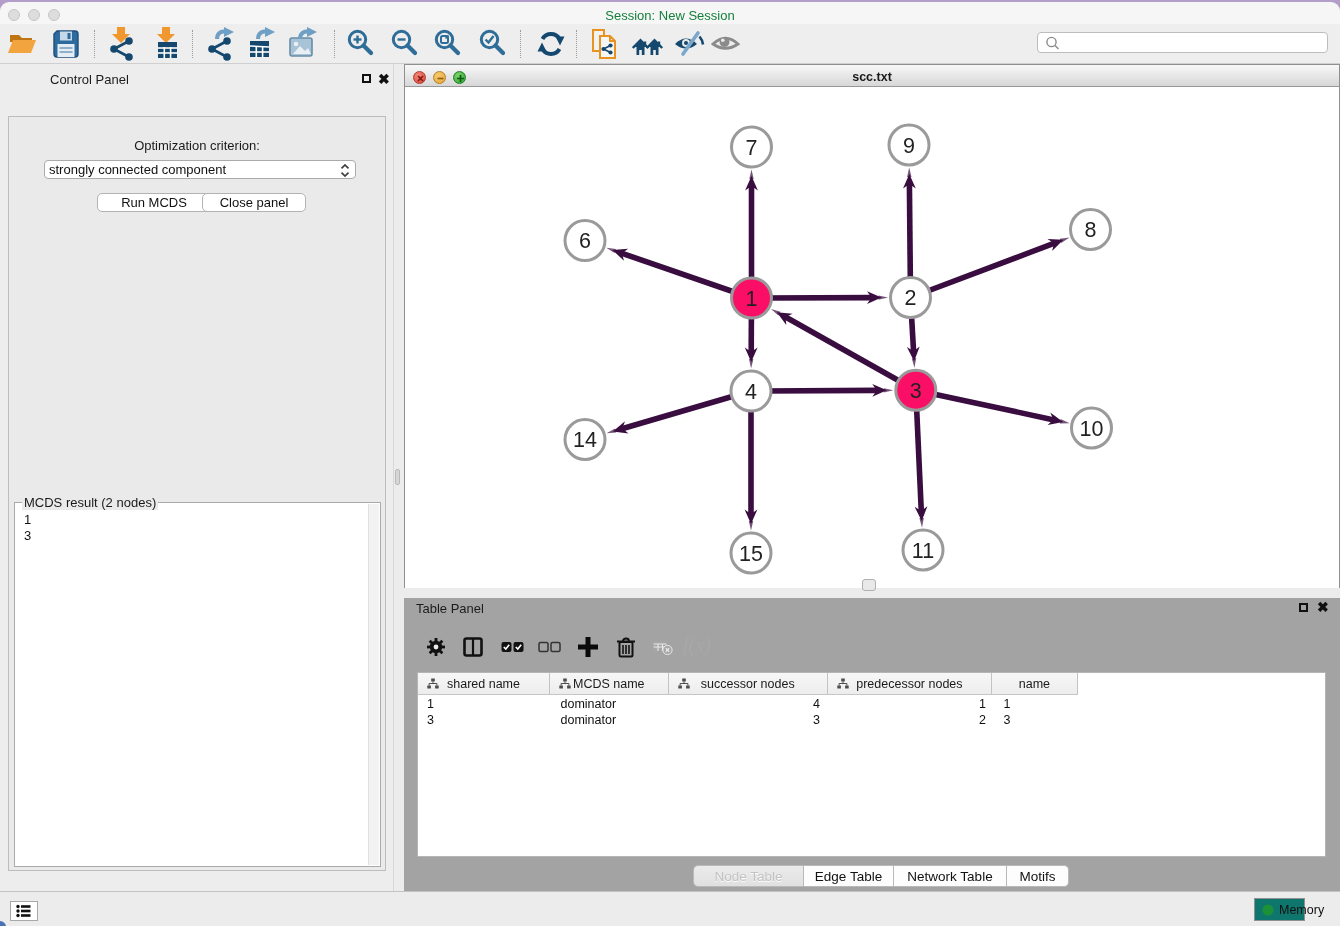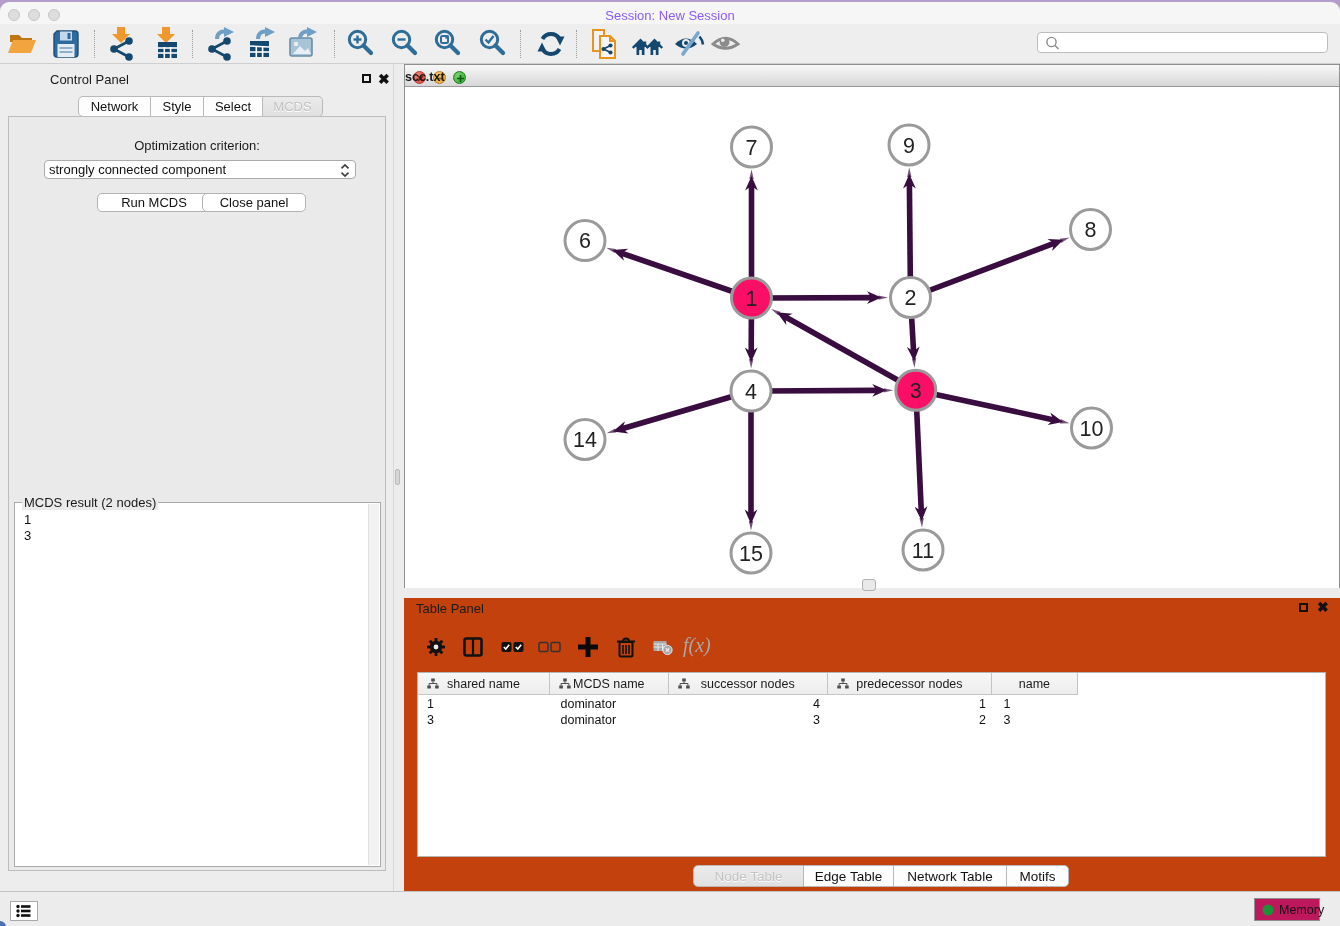--- a/index.html
+++ b/index.html
@@ -2,21 +2,21 @@
 <html><head>
 <meta charset="utf-8">
 <style>
 * { margin:0; padding:0; box-sizing:border-box; }
 html,body { width:1340px; height:926px; overflow:hidden; }
 body { font-family:"Liberation Sans", sans-serif; background:#b39dca; position:relative; }
 .abs { position:absolute; }
 
 #titlebar { left:0; top:2px; width:1340px; height:22px; background:#f6f6f6; border-radius:9px 9px 0 0; }
 #titlebar .dot { position:absolute; top:7px; width:12px; height:12px; border-radius:50%; background:#dddddd; border:1px solid #c6c6c6; }
-#wintitle { left:0; top:6px; width:1340px; text-align:center; font-size:13px; color:#8b5cf6; }
+#wintitle { left:0; top:6px; width:1340px; text-align:center; font-size:13px; color:#15803d; }
 
 #toolbar { left:0; top:24px; width:1340px; height:40px; background:#eeeeee; border-bottom:1px solid #cfcfcf; }
 .tbi { position:absolute; }
 .tsep { position:absolute; top:6px; height:28px; width:0; border-left:1px dotted #9d9d9d; }
 #searchbox { position:absolute; left:1037px; top:8px; width:291px; height:21px; background:#ffffff; border:1px solid #bdbdbd; border-radius:4px; }
 
 #cpanel { left:0; top:64px; width:394px; height:827px; background:#ededed; border-right:1px solid #d8d8d8; }
 .paneltitle { font-size:13px; color:#1c1c1c; }
 .floatico { position:absolute; width:9px; height:9px; border:2px solid #111; }
 .closex { position:absolute; font-size:14px; font-weight:bold; color:#111; line-height:10px; }
@@ -33,33 +33,33 @@
 #mcdslegend { left:22px; top:431px; font-size:13px; color:#1a1a1a; background:#eaeaea; padding:0 2px; }
 
 #vsplit { left:394px; top:64px; width:10px; height:827px; background:#ececec; }
 #hsplit { left:404px; top:588px; width:936px; height:10px; background:#ececec; z-index:5; }
 
 #netwin { left:404px; top:64px; width:936px; height:524px; border:1px solid #8f8f8f; border-bottom:none; }
 #nettitle { position:absolute; left:0; top:0; width:100%; height:22px; background:linear-gradient(#f8f8f8,#d7d7d7); border-bottom:1px solid #989898; }
 #netcanvas { position:absolute; left:0; top:22px; width:100%; height:502px; background:#ffffff; }
 .tl { position:absolute; width:13px; height:13px; border-radius:50%; }
 
-#tpanel { left:404px; top:598px; width:936px; height:293px; background:#c2410c; }
+#tpanel { left:404px; top:598px; width:936px; height:293px; background:#a3a3a3; }
 #ttoolbar { position:absolute; left:0; top:27px; width:100%; height:42px; }
 #ttable { position:absolute; left:13px; top:74px; width:909px; height:185px; background:#ffffff; border:1px solid #b5b5b5; }
 #thead { position:absolute; left:0; top:0; width:660px; height:22px; background:linear-gradient(#f7f7f7,#ededed); border-bottom:1px solid #c6c6c6; font-size:12.5px; color:#1a1a1a; }
 .hcol { position:absolute; top:0; height:22px; border-right:1px solid #c3c3c3; }
 .hlab { position:absolute; top:4px; width:100%; text-align:center; }
 .cell { position:absolute; font-size:12.5px; color:#111; }
 
 #btabs { position:absolute; left:289px; top:267px; display:flex; height:22px; font-size:13.5px; }
 
 #statusbar { left:0; top:891px; width:1340px; height:35px; background:#ececec; border-top:1px solid #c3c3c3; }
 #listbtn { position:absolute; left:10px; top:9px; width:28px; height:20px; background:#ffffff; border:1px solid #a8a8a8; }
-#membtn { position:absolute; left:1254px; top:6px; width:66px; height:23px; background:#be185d; border:1px solid #8f8f8f; font-size:12.5px; color:#111; }
+#membtn { position:absolute; left:1254px; top:6px; width:51px; height:23px; background:#0f766e; border:1px solid #8f8f8f; font-size:12.5px; color:#111; }
 svg { display:block; }
 </style>
 </head>
 <body>
 
 <div class="abs" id="titlebar">
   <div class="dot" style="left:8px;"></div>
   <div class="dot" style="left:28px;"></div>
   <div class="dot" style="left:48px;"></div>
   <div class="abs" id="wintitle">Session: New Session</div>
@@ -199,26 +199,20 @@
         <circle cx="7.5" cy="7" r="4.6" fill="none" stroke="#8a8a8a" stroke-width="1.4"></circle>
         <line x1="11" y1="10.5" x2="14.5" y2="14" stroke="#8a8a8a" stroke-width="1.4"></line>
       </svg>
     </div>
 </div>
 
 <div class="abs" id="cpanel">
   <div class="paneltitle" style="position:absolute;left:14px;top:8px;margin-left:36px;">Control Panel</div>
   <div class="floatico" style="left:362px; top:10px;"></div>
   <div class="closex" style="left:378px; top:10px;">✖</div>
-  <div class="tabrow" style="left:78px; top:32px;">
-    <div class="tab first" style="width:73px;">Network</div>
-    <div class="tab" style="width:53px;">Style</div>
-    <div class="tab" style="width:59px;">Select</div>
-    <div class="tab last sel" style="width:60px;">MCDS</div>
-  </div>
   <div class="abs" id="cpbox"></div>
   <div class="abs" id="optlabel">Optimization criterion:</div>
   <div class="abs" id="cpselect">strongly connected component
     <svg width="10" height="13" viewBox="0 0 10 13" style="position:absolute; right:5px; top:3px;">
         <path d="M1.5 4.4 L5 1 L8.5 4.4" fill="none" stroke="#3d3d3d" stroke-width="1.7"></path>
         <path d="M1.5 8.6 L5 12 L8.5 8.6" fill="none" stroke="#3d3d3d" stroke-width="1.7"></path>
       </svg>
   </div>
   <div class="btn" style="left:97px; top:129px; width:114px;">Run MCDS</div>
   <div class="btn" style="left:202px; top:129px; width:104px;">Close panel</div>
@@ -246,21 +240,21 @@
     <div class="tl" style="left:28px; top:6px; background:radial-gradient(circle at 35% 30%, #f6c96a, #e9a63c); border:0.5px solid #b57f24;">
         <svg width="13" height="13" viewBox="0 0 13 13">
           <path d="M3.5 6.5 L9.5 6.5" stroke="#8f6210" stroke-width="1.7"></path>
         </svg>
       </div>
     <div class="tl" style="left:48px; top:6px; background:radial-gradient(circle at 35% 30%, #7ed06e, #2aa62e); border:0.5px solid #1e7d22;">
         <svg width="13" height="13" viewBox="0 0 13 13">
           <path d="M6.5 3 L6.5 10 M3 6.5 L10 6.5" stroke="#0e5c13" stroke-width="1.7"></path>
         </svg>
       </div>
-    <div style="position:absolute; left:0; top:5px; width:100%; font-size:12.5px; font-weight:bold; color:#1a1a1a;">scc.txt</div>
+    <div style="position:absolute; left:0; top:5px; width:100%; text-align:center; font-size:12.5px; font-weight:bold; color:#1a1a1a;">scc.txt</div>
   </div>
   <div id="netcanvas">
     <svg width="936" height="502" viewBox="404 86 936 502">
       <g stroke="#3a0d40" stroke-width="5.6">
         <line x1="750.5" y1="297.0" x2="750.5" y2="184.5"></line>
         <line x1="750.5" y1="297.0" x2="620.4" y2="252.1"></line>
         <line x1="750.5" y1="297.0" x2="871.0" y2="296.6"></line>
         <line x1="750.5" y1="297.0" x2="750.2" y2="351.5"></line>
         <line x1="909.5" y1="296.5" x2="908.4" y2="182.5"></line>
         <line x1="909.5" y1="296.5" x2="1053.5" y2="242.1"></line>

